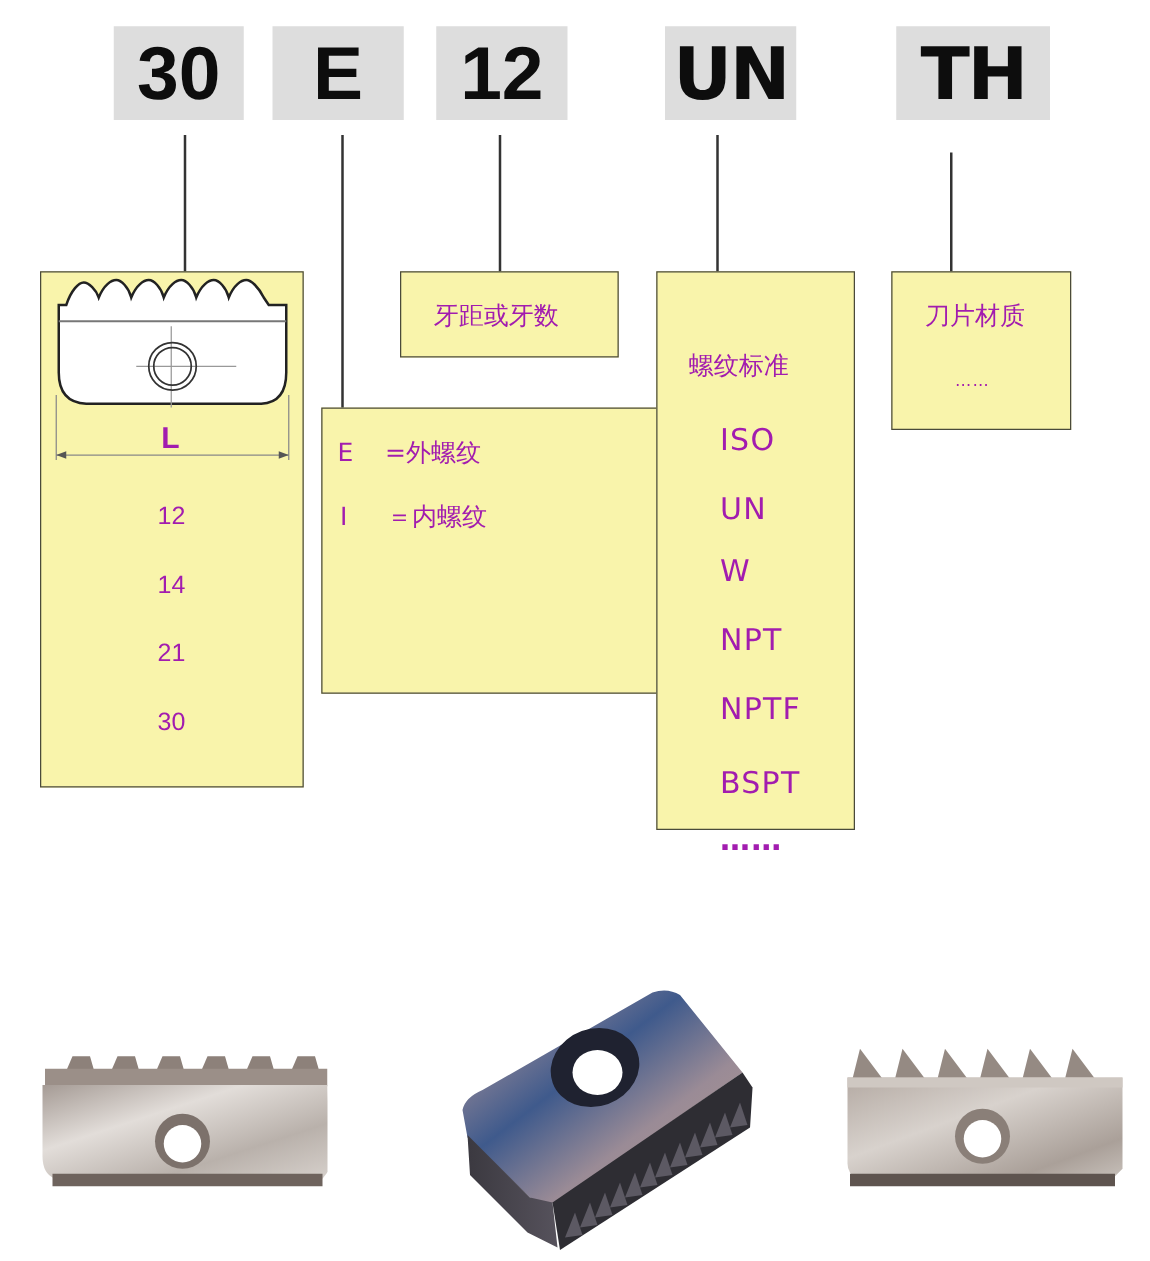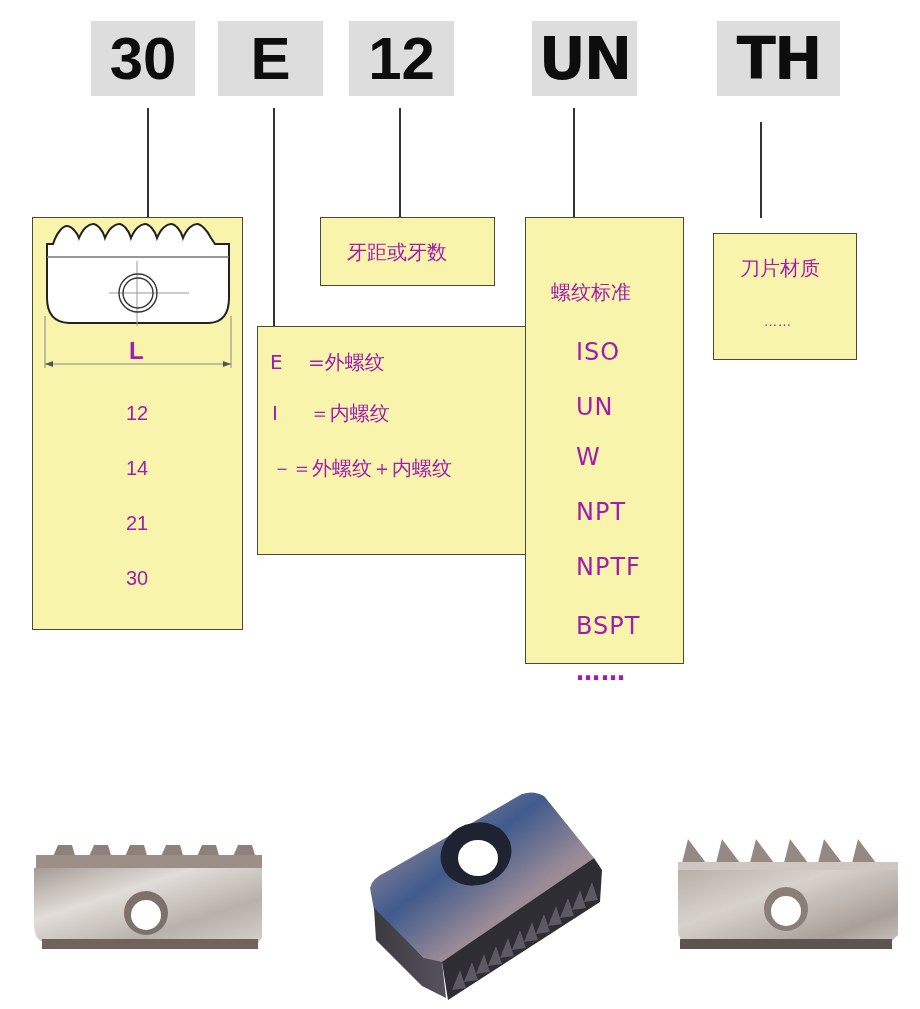--- a/index.html
+++ b/index.html
@@ -48,39 +48,38 @@
   <div class="txt" style="left:96px;top:119px;font-size:24px;font-weight:bold;font-family:'Liberation Sans',sans-serif;">L</div>
   <div class="txt" style="left:93px;top:184px;font-family:'Liberation Sans',sans-serif;">12</div>
   <div class="txt" style="left:93px;top:239px;font-family:'Liberation Sans',sans-serif;">14</div>
   <div class="txt" style="left:93px;top:294px;font-family:'Liberation Sans',sans-serif;">21</div>
   <div class="txt" style="left:93px;top:349px;font-family:'Liberation Sans',sans-serif;">30</div>
 </div>
 
 <div class="ybox" style="left:257px;top:326px;width:274px;height:229px;">
   <div class="txt" style="left:12px;top:22px;white-space:pre;">E    =外螺纹</div>
   <div class="txt" style="left:14px;top:73px;white-space:pre;">I     ＝内螺纹</div>
-  <div class="txt" style="left:14px;top:128px;white-space:pre;">－＝外螺纹＋内螺纹</div>
 </div>
 
 <div class="ybox" style="left:320px;top:217px;width:175px;height:69px;">
   <div class="txt" style="left:26px;top:21px;">牙距或牙数</div>
 </div>
 
 <div class="ybox" style="left:525px;top:217px;width:159px;height:447px;">
   <div class="txt" style="left:25px;top:21px;margin-top:40px;">螺纹标准</div>
   <div class="txt mono" style="left:50px;top:78px;">ISO</div>
   <div class="txt mono" style="left:50px;top:133px;">UN</div>
   <div class="txt mono" style="left:50px;top:183px;">W</div>
   <div class="txt mono" style="left:50px;top:238px;">NPT</div>
   <div class="txt mono" style="left:50px;top:293px;">NPTF</div>
   <div class="txt mono" style="left:50px;top:352px;">BSPT</div>
   <div class="txt mono" style="left:50px;top:398px;font-weight:bold;">……</div>
 </div>
 
-<div class="ybox" style="left:713px;top:217px;width:144px;height:127px;margin-top:16px;">
+<div class="ybox" style="left:713px;top:217px;width:144px;height:127px;">
   <div class="txt" style="left:26px;top:21px;">刀片材质</div>
   <div class="txt" style="left:50px;top:80px;font-size:13px;letter-spacing:1px;">……</div>
 </div>
 
 <svg class="photo" style="left:30px;top:835px;" width="232" height="125" viewBox="0 0 232 125">
   <defs>
     <linearGradient id="g1" x1="0" y1="0" x2="1" y2="1">
       <stop offset="0" stop-color="#a59b95"></stop>
       <stop offset="0.35" stop-color="#e2ddd9"></stop>
       <stop offset="0.7" stop-color="#b9b1ab"></stop>

